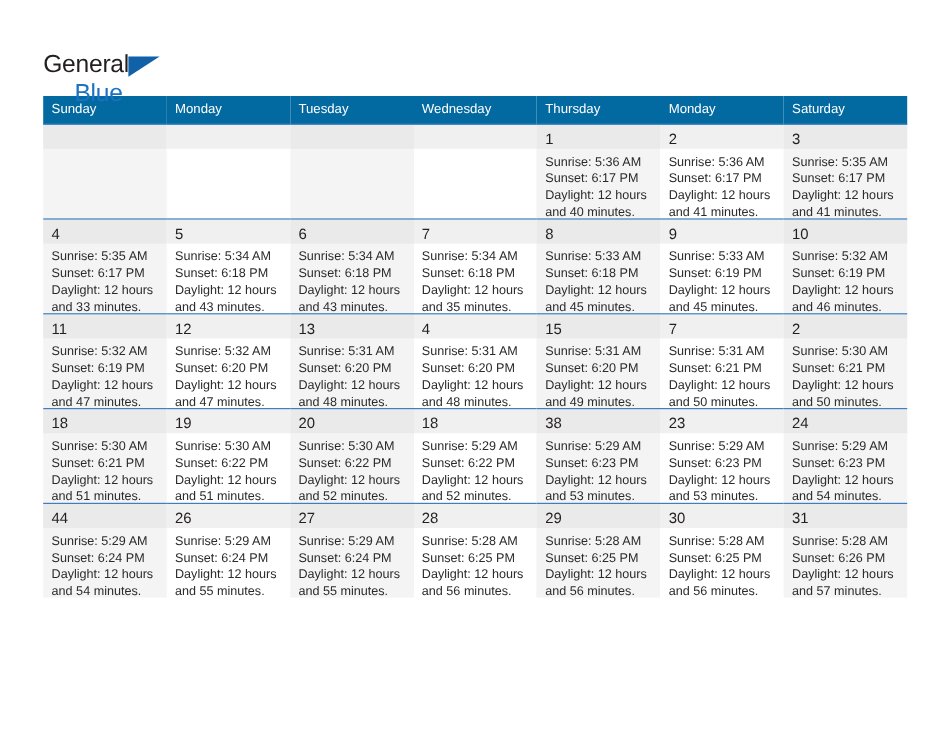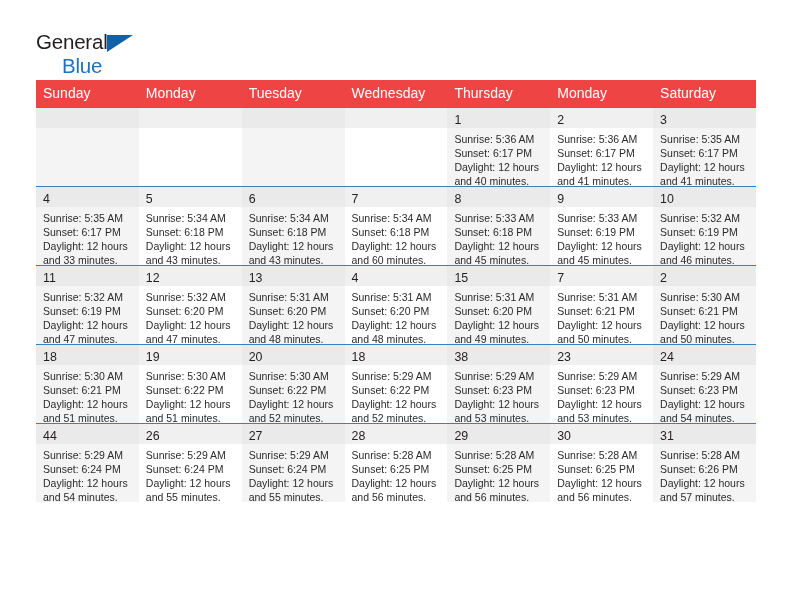--- a/index.html
+++ b/index.html
@@ -22,21 +22,21 @@
     box-sizing: border-box;
     padding: 0 36px;
   }
 
   
   .top {
     display: flex;
     align-items: flex-start;
     justify-content: space-between;
     height: 68px;
-    padding-top: 32px;
+    padding-top: 44px;
     box-sizing: border-box;
     flex-direction: column;
   }
 
   .logo {
     position: relative;
     width: 112px;
     height: 46px;
     flex: 0 0 auto;
   }
@@ -90,23 +90,23 @@
   }
 
   
   .cal {
     margin-top: 12px;
     width: 720px;
     border-collapse: collapse;
     table-layout: fixed;
   }
   .cal th {
-    background: #ef4444;
+    background: #0369a1;
     color: #ffffff;
-    font-size: 14px;
+    font-size: 11px;
     font-weight: normal;
     text-align: left;
     padding: 5px 0 6px 7px;
     height: 12px;
     box-sizing: content-box;
   }
 
   .cal td {
     vertical-align: top;
     padding: 0;
@@ -269,21 +269,21 @@
               </div>
             </div>
           </td>
           <td>
             <div class="cell">
               <div class="daynum">7</div>
               <div class="info">
                 <div>Sunrise: 5:34 AM</div>
                 <div>Sunset: 6:18 PM</div>
                 <div>Daylight: 12 hours</div>
-                <div>and 60 minutes.</div>
+                <div>and 35 minutes.</div>
               </div>
             </div>
           </td>
           <td class="shade">
             <div class="cell">
               <div class="daynum">8</div>
               <div class="info">
                 <div>Sunrise: 5:33 AM</div>
                 <div>Sunset: 6:18 PM</div>
                 <div>Daylight: 12 hours</div>

